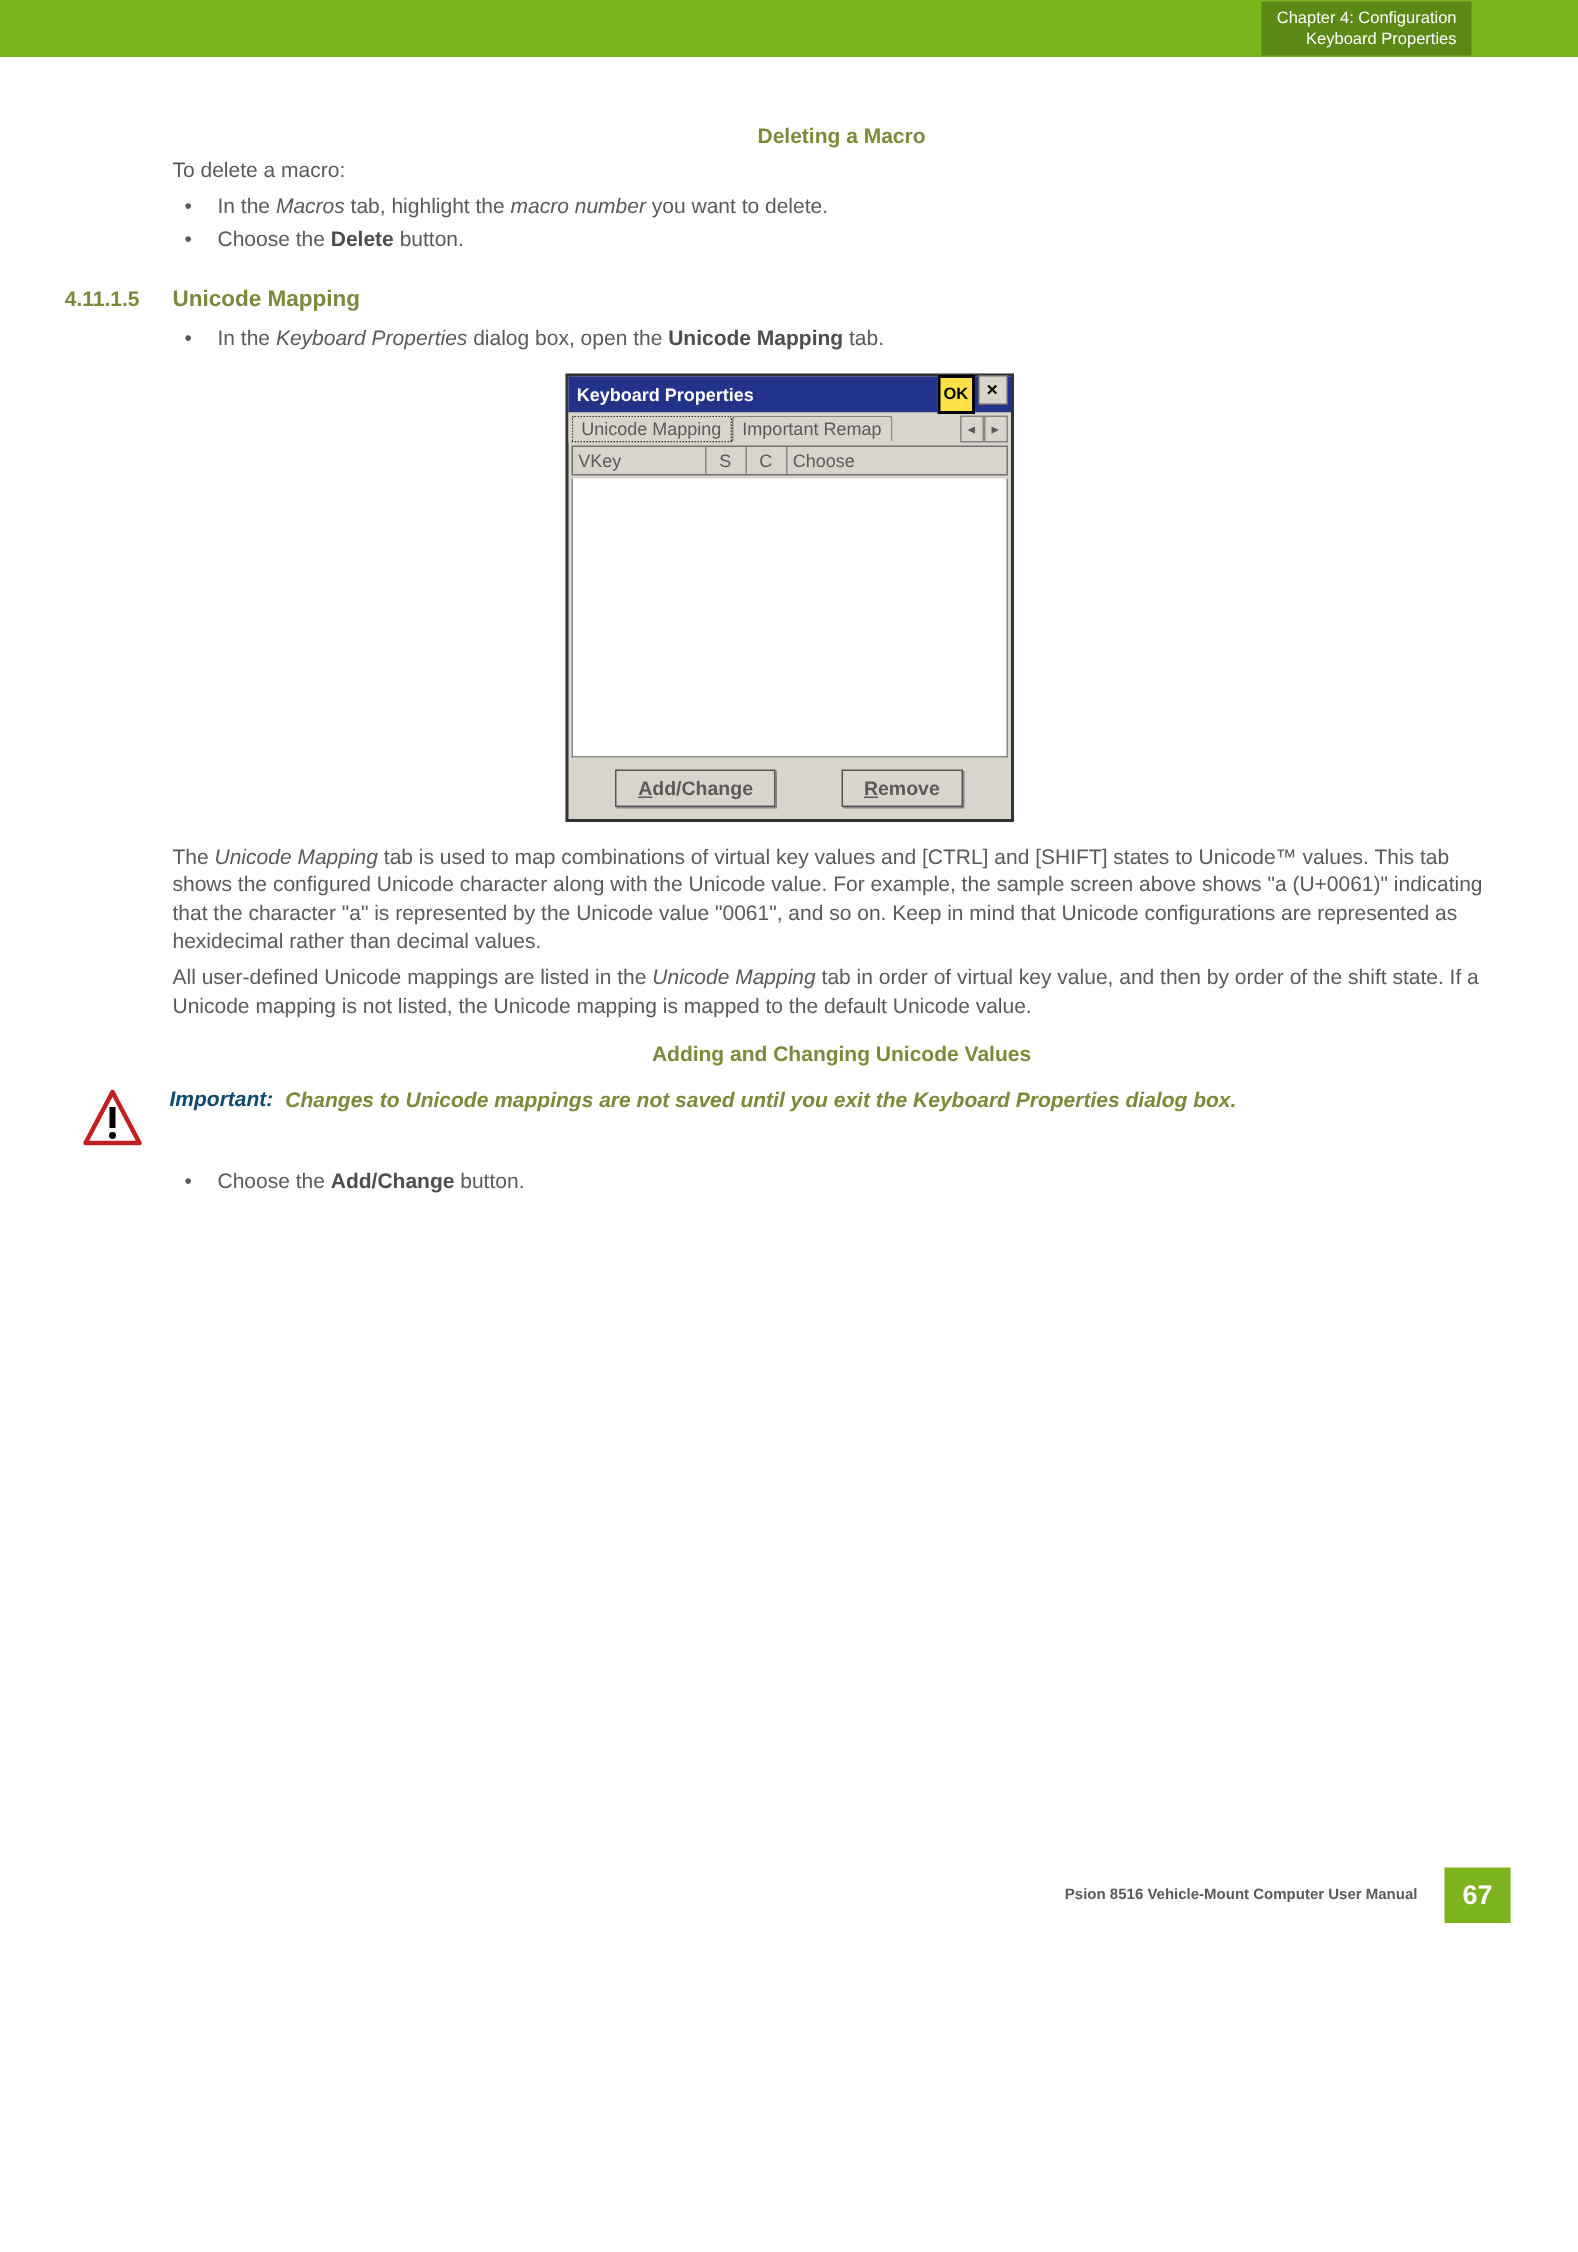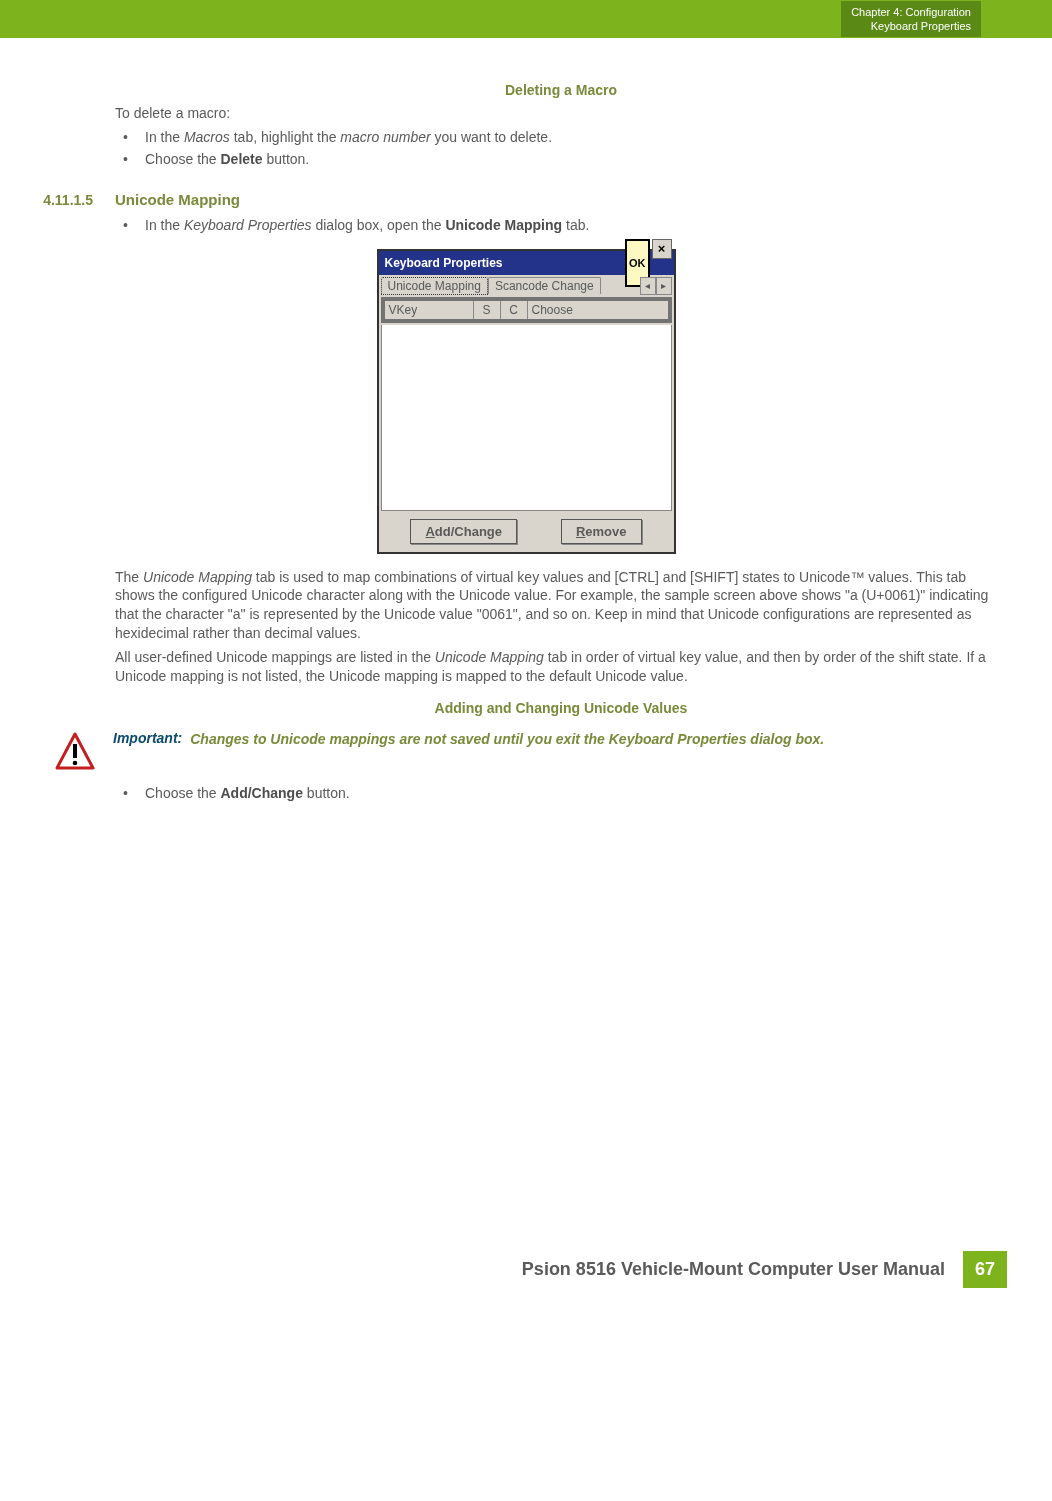--- a/index.html
+++ b/index.html
@@ -102,25 +102,25 @@
     align-items: center;
     justify-content: space-between;
     padding: 2px 2px 2px 6px;
     height: 20px;
   }
   .dialog-title-right {
     display: flex;
     gap: 2px;
   }
   .ok-btn {
-    background: #fef9c3;
+    background: #fde047;
     color: #000;
     font-weight: bold;
     border: 2px solid #000;
-    padding: 15px 2px;
+    padding: 4px 2px;
     font-size: 11px;
     line-height: 14px;
   }
   .close-btn {
     background: #d9d5cc;
     color: #000;
     border: 1px solid #666;
     width: 18px;
     height: 18px;
     display: flex;
@@ -156,21 +156,21 @@
     width: 14px;
     height: 16px;
     display: flex;
     align-items: center;
     justify-content: center;
     font-size: 10px;
     background: #d9d5cc;
   }
   .table-headers {
     display: flex;
-    border: 4px solid #737373;
+    border: 1px solid #737373;
     margin: 2px;
     background: #d9d5cc;
     align-items: flex-end;
   }
   .th {
     border-right: 1px solid #888;
     padding: 2px 4px;
     font-size: 12px;
   }
   .th-vkey { width: 80px; }
@@ -228,21 +228,21 @@
   .footer {
     display: flex;
     justify-content: flex-end;
     align-items: center;
     padding: 0 45px 40px 0;
     margin-top: 420px;
   }
   .footer-text {
     color: #5a5a5a;
     font-weight: bold;
-    font-size: 18px;
+    font-size: 10px;
   }
   .page-num {
     background: #7db41e;
     color: #fff;
     font-weight: bold;
     padding: 8px 12px;
     margin-left: 18px;
     font-size: 18px;
   }
 </style>
@@ -284,21 +284,21 @@
     <div class="dialog">
       <div class="dialog-title">
         <span>Keyboard Properties</span>
         <div class="dialog-title-right">
           <div class="ok-btn">OK</div>
           <div class="close-btn">×</div>
         </div>
       </div>
       <div class="tabs">
         <div class="tab active">Unicode Mapping</div>
-        <div class="tab">Scancode Change</div>
+        <div class="tab">Important Remap</div>
         <div class="tab-arrows">
           <div class="tab-arrow">◂</div>
           <div class="tab-arrow">▸</div>
         </div>
       </div>
       <div class="table-headers">
         <div class="th th-vkey">VKey</div>
         <div class="th th-s">S</div>
         <div class="th th-c">C</div>
         <div class="th th-unicode">Choose</div>

